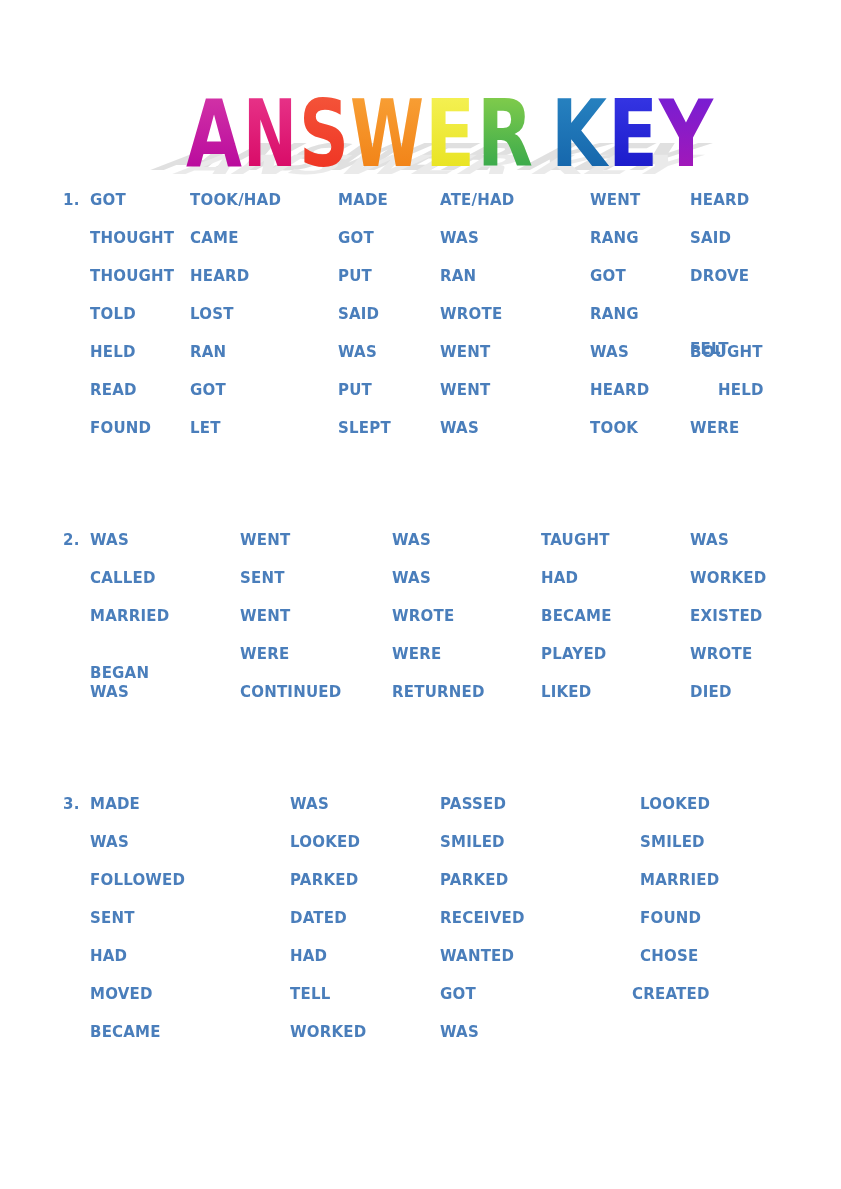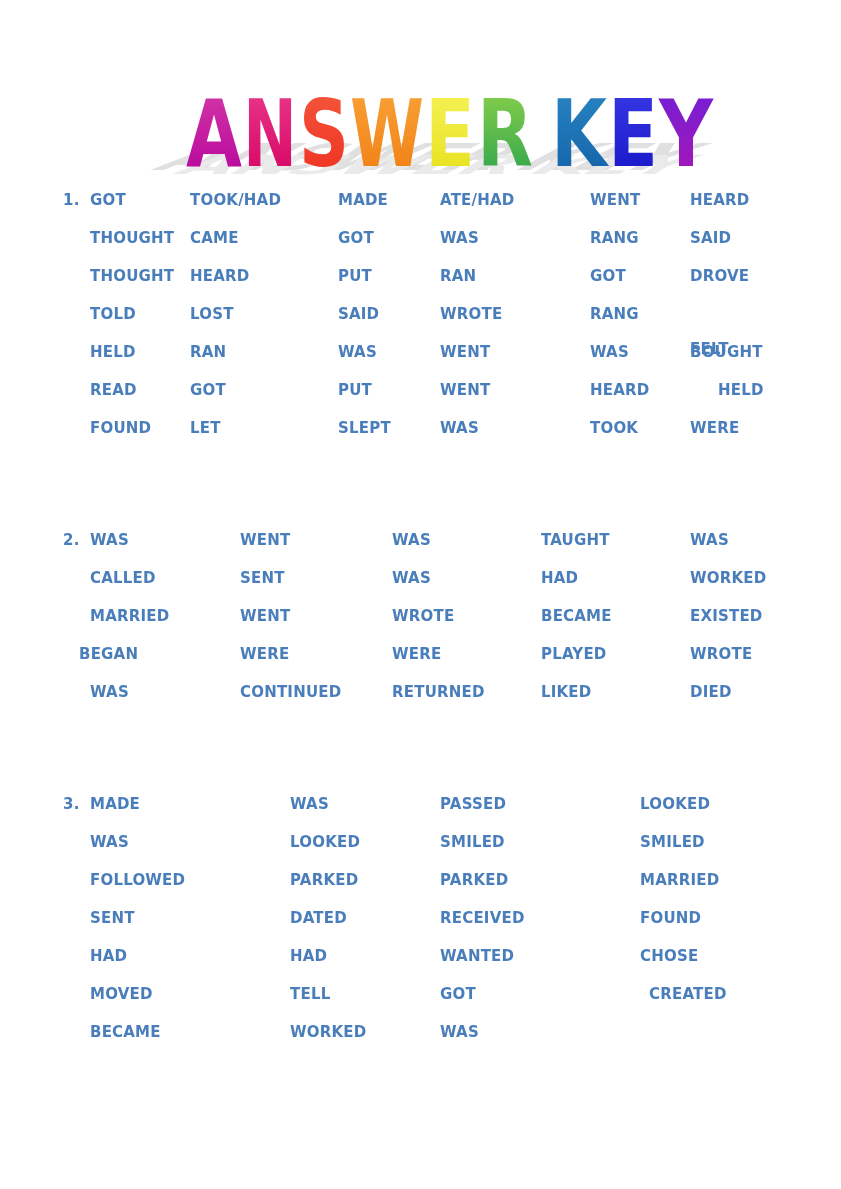--- a/index.html
+++ b/index.html
@@ -217,21 +217,21 @@
         <span class="cell" style="left: 690px;">WORKED</span>
       </div>
       <div class="row">
         <span class="cell" style="left: 90px;">MARRIED</span>
         <span class="cell" style="left: 240px;">WENT</span>
         <span class="cell" style="left: 392px;">WROTE</span>
         <span class="cell" style="left: 541px;">BECAME</span>
         <span class="cell" style="left: 690px;">EXISTED</span>
       </div>
       <div class="row">
-        <span class="cell" style="left: 79px;">BEGAN</span>
+        <span class="cell" style="left: 90px; margin-top: 19px;">BEGAN</span>
         <span class="cell" style="left: 240px;">WERE</span>
         <span class="cell" style="left: 392px;">WERE</span>
         <span class="cell" style="left: 541px;">PLAYED</span>
         <span class="cell" style="left: 690px;">WROTE</span>
       </div>
       <div class="row">
         <span class="cell" style="left: 90px;">WAS</span>
         <span class="cell" style="left: 240px;">CONTINUED</span>
         <span class="cell" style="left: 392px;">RETURNED</span>
         <span class="cell" style="left: 541px;">LIKED</span>
@@ -267,21 +267,21 @@
       <div class="row">
         <span class="cell" style="left: 90px;">HAD</span>
         <span class="cell" style="left: 290px;">HAD</span>
         <span class="cell" style="left: 440px;">WANTED</span>
         <span class="cell" style="left: 640px;">CHOSE</span>
       </div>
       <div class="row">
         <span class="cell" style="left: 90px;">MOVED</span>
         <span class="cell" style="left: 290px;">TELL</span>
         <span class="cell" style="left: 440px;">GOT</span>
-        <span class="cell" style="left: 649px;">CREATED</span>
+        <span class="cell" style="left: 632px;">CREATED</span>
       </div>
       <div class="row">
         <span class="cell" style="left: 90px;">BECAME</span>
         <span class="cell" style="left: 290px;">WORKED</span>
         <span class="cell" style="left: 440px;">WAS</span>
       </div>
     </div>
 
 </div>
 

